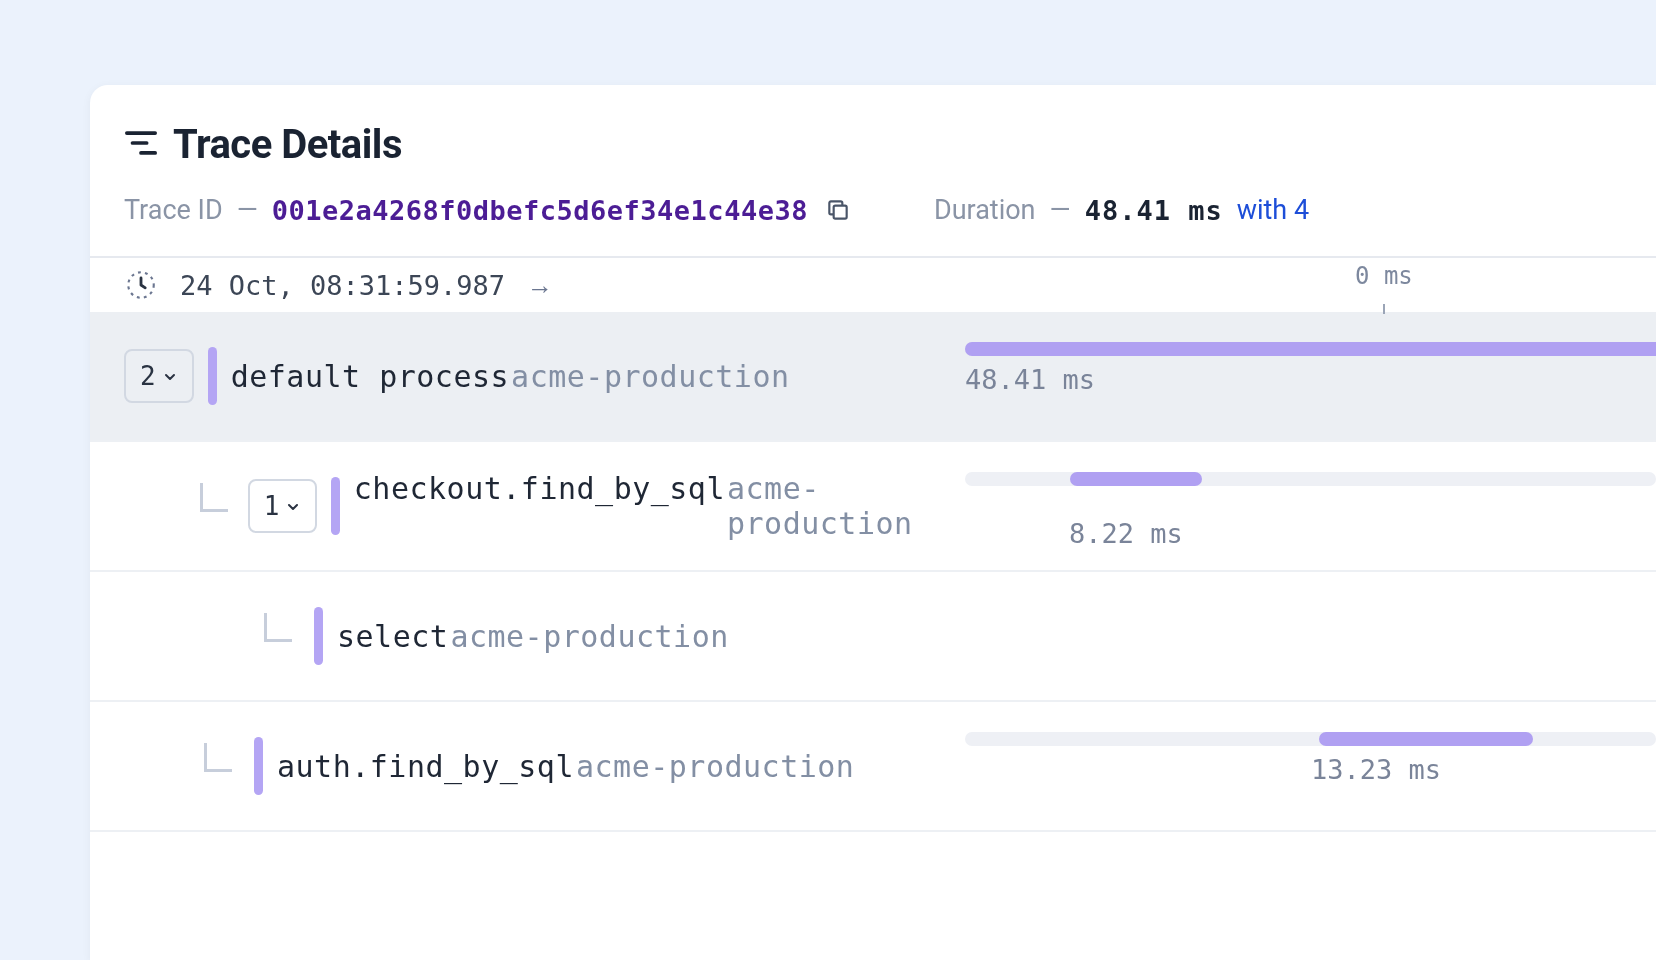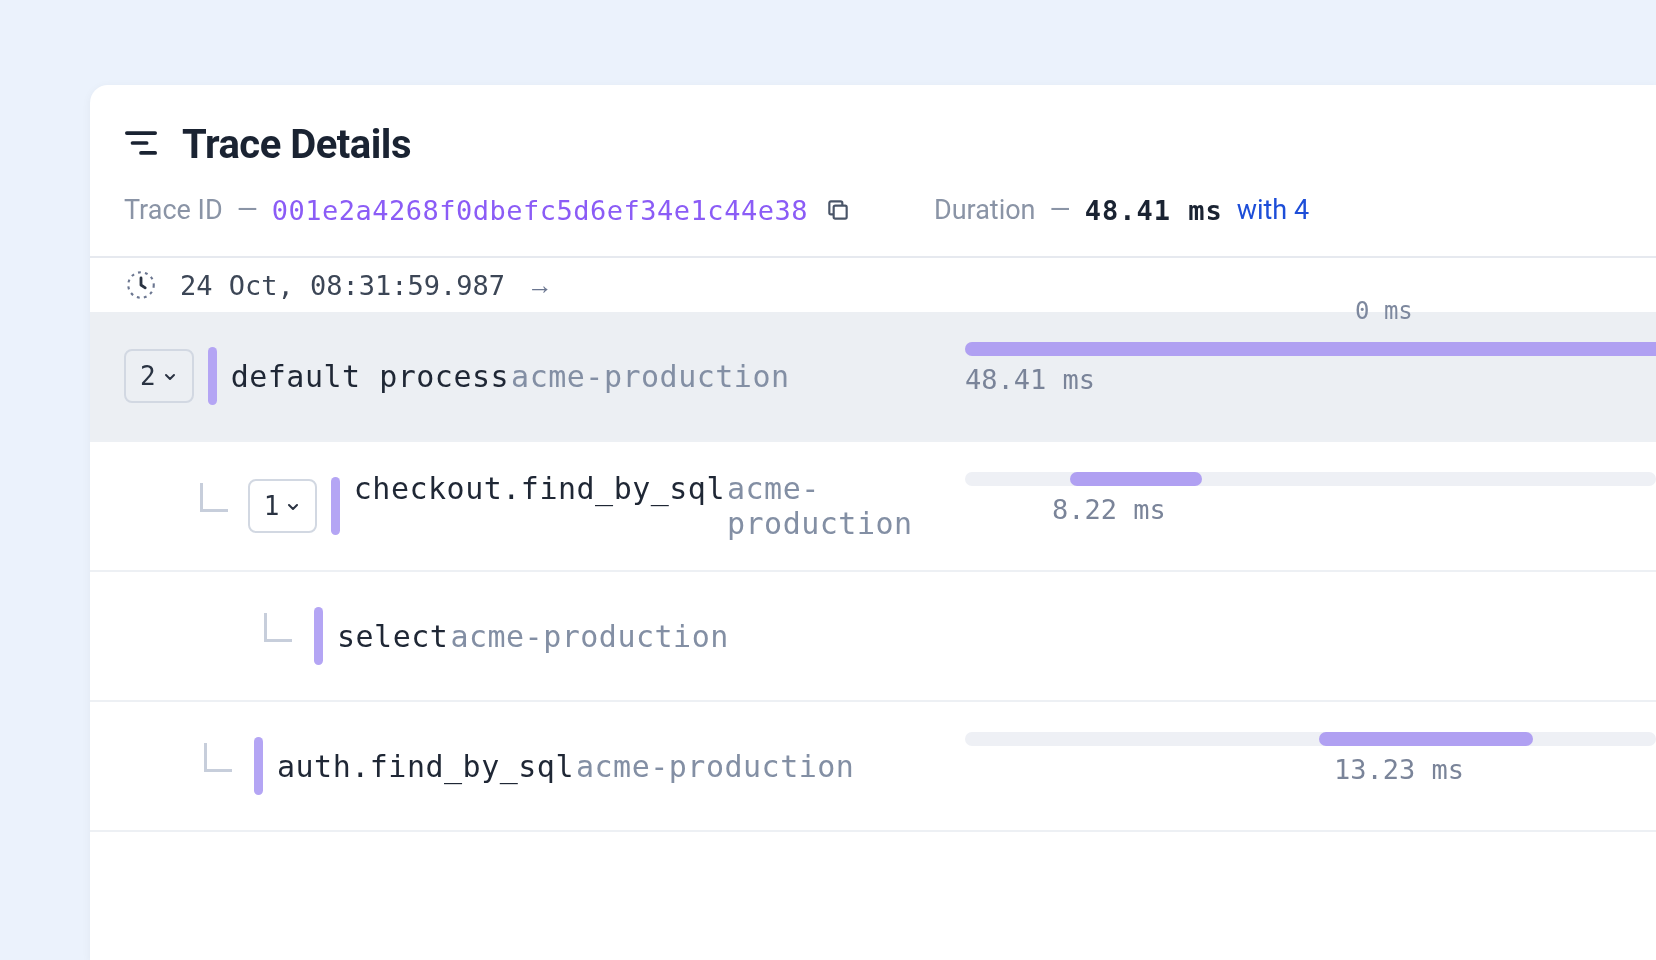--- a/index.html
+++ b/index.html
@@ -16,21 +16,21 @@
     top: 85px;
     right: 0;
     bottom: 0;
     background: #ffffff;
     border-radius: 18px 0 0 0;
     box-shadow: 0 2px 10px rgba(0,0,0,0.05);
   }
   .header {
     display: flex;
     align-items: center;
-    gap: 24px;
+    gap: 15px;
     padding: 36px 34px 8px 34px;
   }
   .trace-icon-svg {
     width: 34px;
     height: 34px;
   }
   .page-title {
     font-size: 40px;
     font-weight: 700;
     color: #1a2332;
@@ -47,23 +47,23 @@
   }
   .meta-group {
     display: flex;
     align-items: center;
     gap: 14px;
     white-space: nowrap;
   }
   .meta-label { color: #8a94a6; font-weight: 400; }
   .meta-dash { color: #8a94a6; }
   .meta-value {
-    color: #8b5cf6;
-    font-family: ui-monospace, "SF Mono", Menlo, Consolas, monospace;
-    font-weight: 400;
+    color: #4c1d95;
+    font-family: ui-monospace, "SF Mono", Menlo, Consolas, monospace;
+    font-weight: 700;
     letter-spacing: 0.5px;
   }
   .meta-value-strong {
     color: #1a2332;
     font-family: ui-monospace, "SF Mono", Menlo, Consolas, monospace;
     font-weight: 600;
     letter-spacing: 1px;
   }
   .meta-suffix { color: #1d4ed8; }
   .copy-btn {
@@ -106,21 +106,20 @@
   }
   .axis-tick {
     position: absolute;
     left: 390px;
     top: 4px;
     bottom: -6px;
     display: flex;
     flex-direction: column;
     align-items: center;
     gap: 14px;
-    margin-top: 35px;
   }
   .axis-tick-label {
     font-family: ui-monospace, "SF Mono", Menlo, Consolas, monospace;
     color: #7d889e;
     font-size: 24px;
     white-space: nowrap;
   }
   .axis-tick-mark {
     width: 2px;
     height: 10px;
@@ -322,21 +321,21 @@
           </div>
           <div class="marker-bar"></div>
           <div class="span-labels">
             <div class="span-name">checkout.find_by_sql</div>
             <div class="span-service">acme-production</div>
           </div>
         </div>
         <div class="span-right">
           <div class="timeline-track"></div>
           <div class="timeline-bar" style="left: 104.73px; width: 132.444px;"></div>
-          <div class="timeline-dur" style="left: 87px;">8.22 ms</div>
+          <div class="timeline-dur" style="left: 104px; margin-top: 24px;">8.22 ms</div>
         </div>
       </div>
       <div class="span-row">
         <div class="span-left">
           <div class="indent-2"></div>
           <div class="tree-elbow"></div>
           <div class="marker-bar"></div>
           <div class="span-labels">
             <div class="span-name">select</div>
             <div class="span-service">acme-production</div>
@@ -349,18 +348,18 @@
           <div class="tree-elbow"></div>
           <div class="marker-bar"></div>
           <div class="span-labels">
             <div class="span-name">auth.find_by_sql</div>
             <div class="span-service">acme-production</div>
           </div>
         </div>
         <div class="span-right">
           <div class="timeline-track"></div>
           <div class="timeline-bar" style="left: 354.472px; width: 213.167px;"></div>
-          <div class="timeline-dur" style="left: 369px;">13.23 ms</div>
+          <div class="timeline-dur" style="left: 346px;">13.23 ms</div>
         </div>
       </div>
     </div>
 
 </div>
 
 </body></html>

